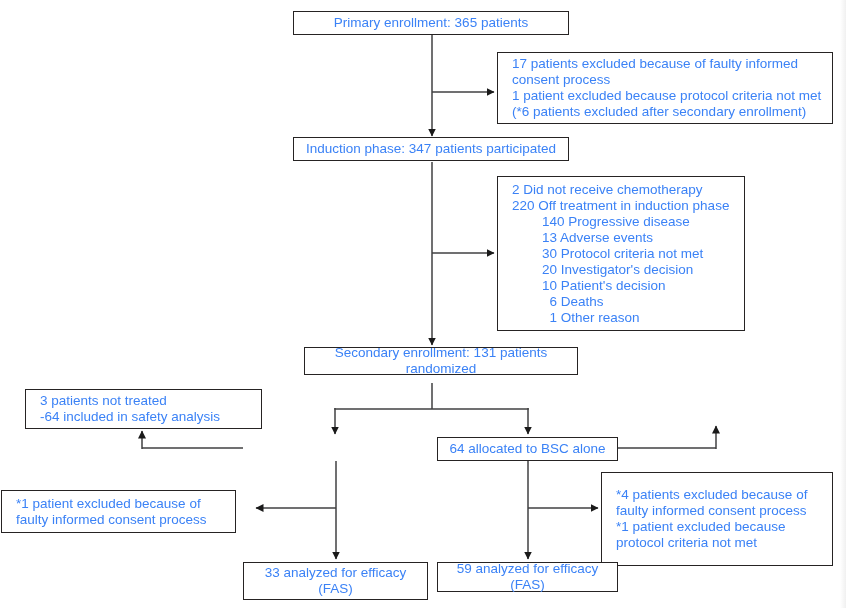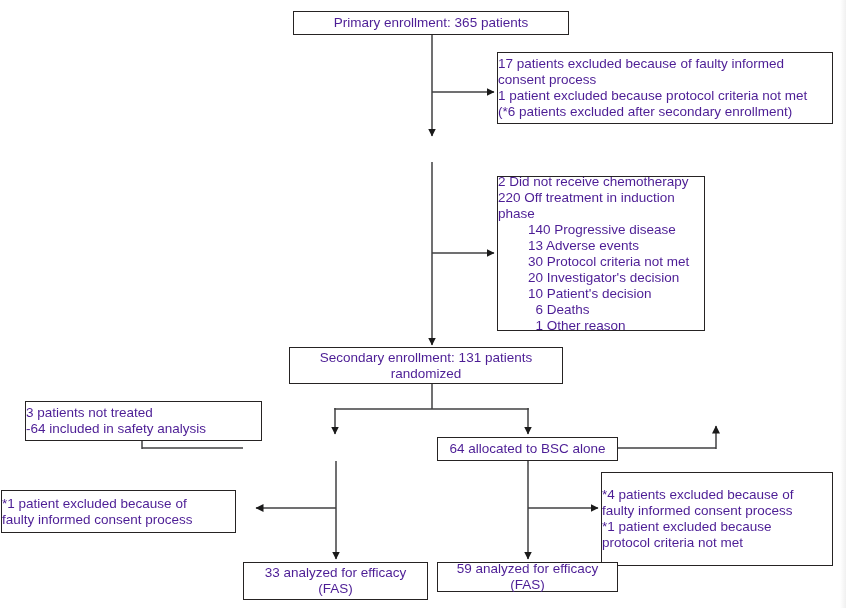--- a/index.html
+++ b/index.html
@@ -6,21 +6,21 @@
     margin: 0;
     padding: 0;
     background: #ffffff;
   }
   #canvas {
     position: relative;
     width: 846px;
     height: 608px;
     background: #ffffff;
     font-family: "Liberation Sans", "DejaVu Sans", sans-serif;
-    color: #4c1d95;
+    color: #3b82f6;
     overflow: hidden;
   }
   #connectors {
     position: absolute;
     left: 0;
     top: 0;
     pointer-events: none;
   }
   .box {
     position: absolute;
@@ -31,21 +31,21 @@
     line-height: 16px;
     display: flex;
     align-items: center;
   }
   .box .txt {
     white-space: pre-wrap;
     display: block;
     width: 100%;
   }
   .center { justify-content: center; text-align: center; }
-  .leftal { justify-content: flex-start; text-align: left; padding-left: 0; padding-right: 4px; }
+  .leftal { justify-content: flex-start; text-align: left; padding-left: 14px; padding-right: 4px; }
   .conn { stroke: #414042; stroke-width: 1.5; fill: none; }
   .edge-shade {
     position: absolute;
     right: 0; top: 0;
     width: 6px; height: 608px;
     background: linear-gradient(to right, rgba(0,0,0,0), rgba(0,0,0,0.06));
   }
 </style>
 </head>
 <body>
@@ -89,39 +89,42 @@
     <span class="txt">Primary enrollment: 365 patients</span>
   </div>
 
   <div class="box leftal" style="left:497px;top:52px;width:336px;height:72px">
     <span class="txt">17 patients excluded because of faulty informed
 consent process
 1 patient excluded because protocol criteria not met
 (*6 patients excluded after secondary enrollment)</span>
   </div>
 
+  <div class="box center" style="left:293px;top:137px;width:276px;height:24px">
+    <span class="txt">Induction phase: 347 patients participated</span>
+  </div>
 
-  <div class="box leftal" style="left:497px;top:176px;width:208px;height:155px">
+  <div class="box leftal" style="left:497px;top:176px;width:248px;height:155px">
     <span class="txt">2 Did not receive chemotherapy
 220 Off treatment in induction phase
         140 Progressive disease
         13 Adverse events
         30 Protocol criteria not met
         20 Investigator's decision
         10 Patient's decision
           6 Deaths
           1 Other reason</span>
   </div>
 
-  <div class="box center" style="left:289px;top:347px;width:274px;height:37px">
+  <div class="box center" style="left:304px;top:347px;width:274px;height:28px">
     <span class="txt">Secondary enrollment: 131 patients
 randomized</span>
   </div>
 
-  <div class="box leftal" style="left:25px;top:401px;width:237px;height:40px">
+  <div class="box leftal" style="left:25px;top:389px;width:237px;height:40px">
     <span class="txt">3 patients not treated
 -64 included in safety analysis</span>
   </div>
 
 
 
   <div class="box center" style="left:437px;top:437px;width:181px;height:24px">
     <span class="txt">64 allocated to BSC alone</span>
   </div>
 

